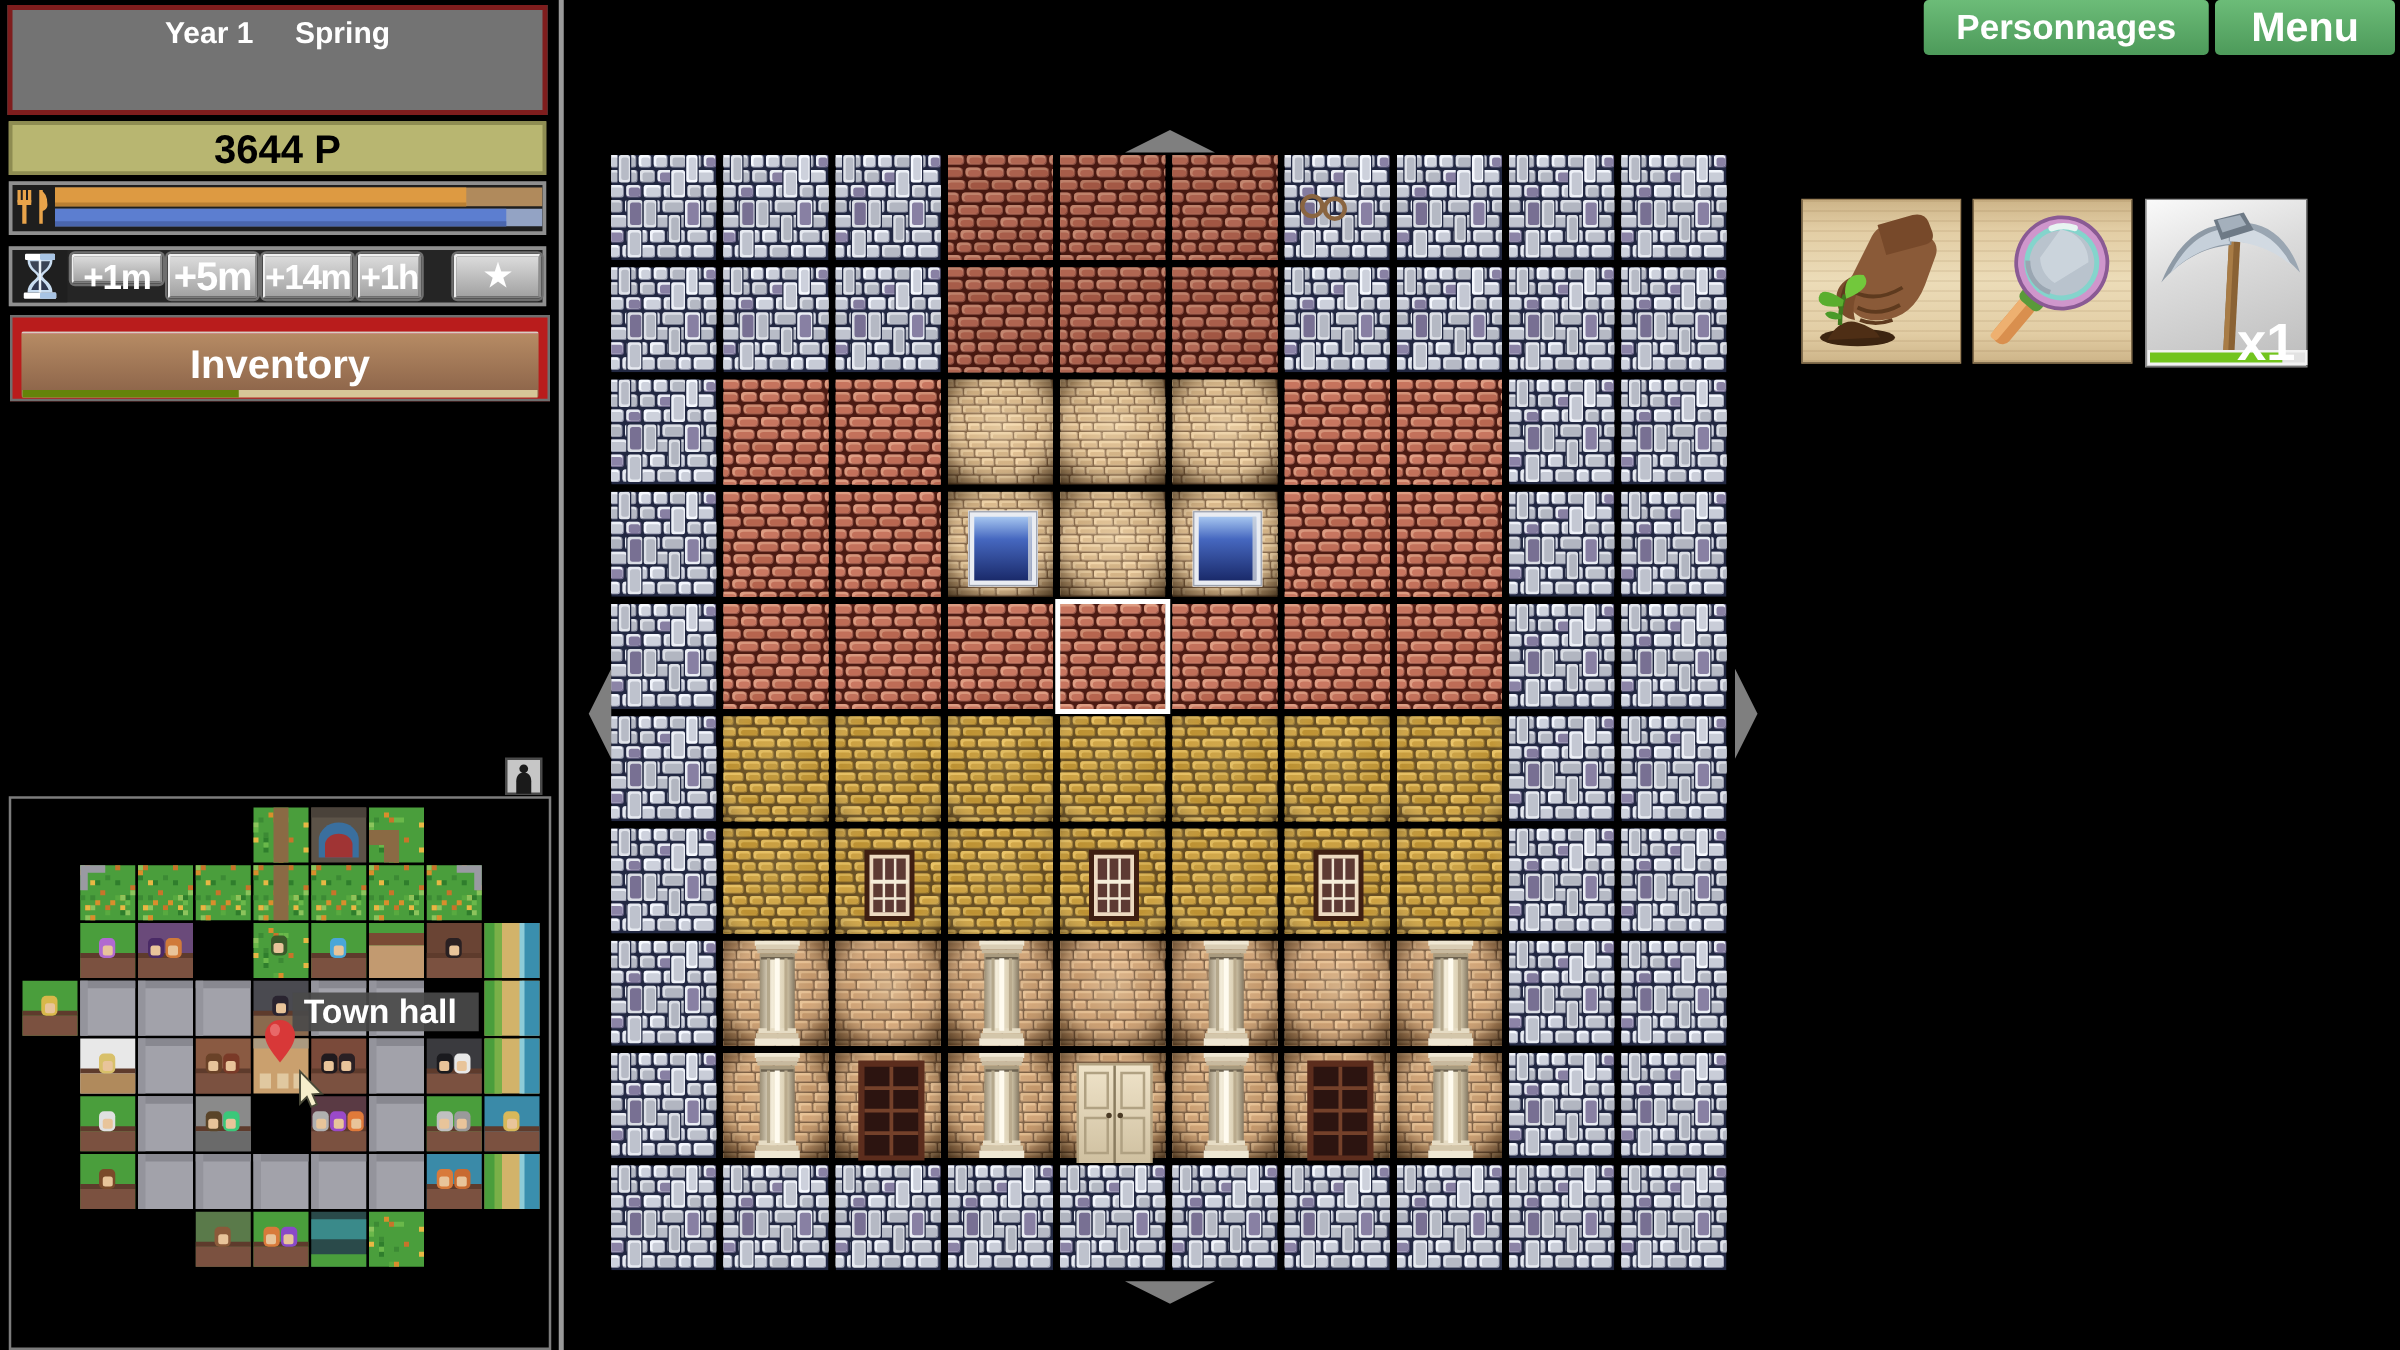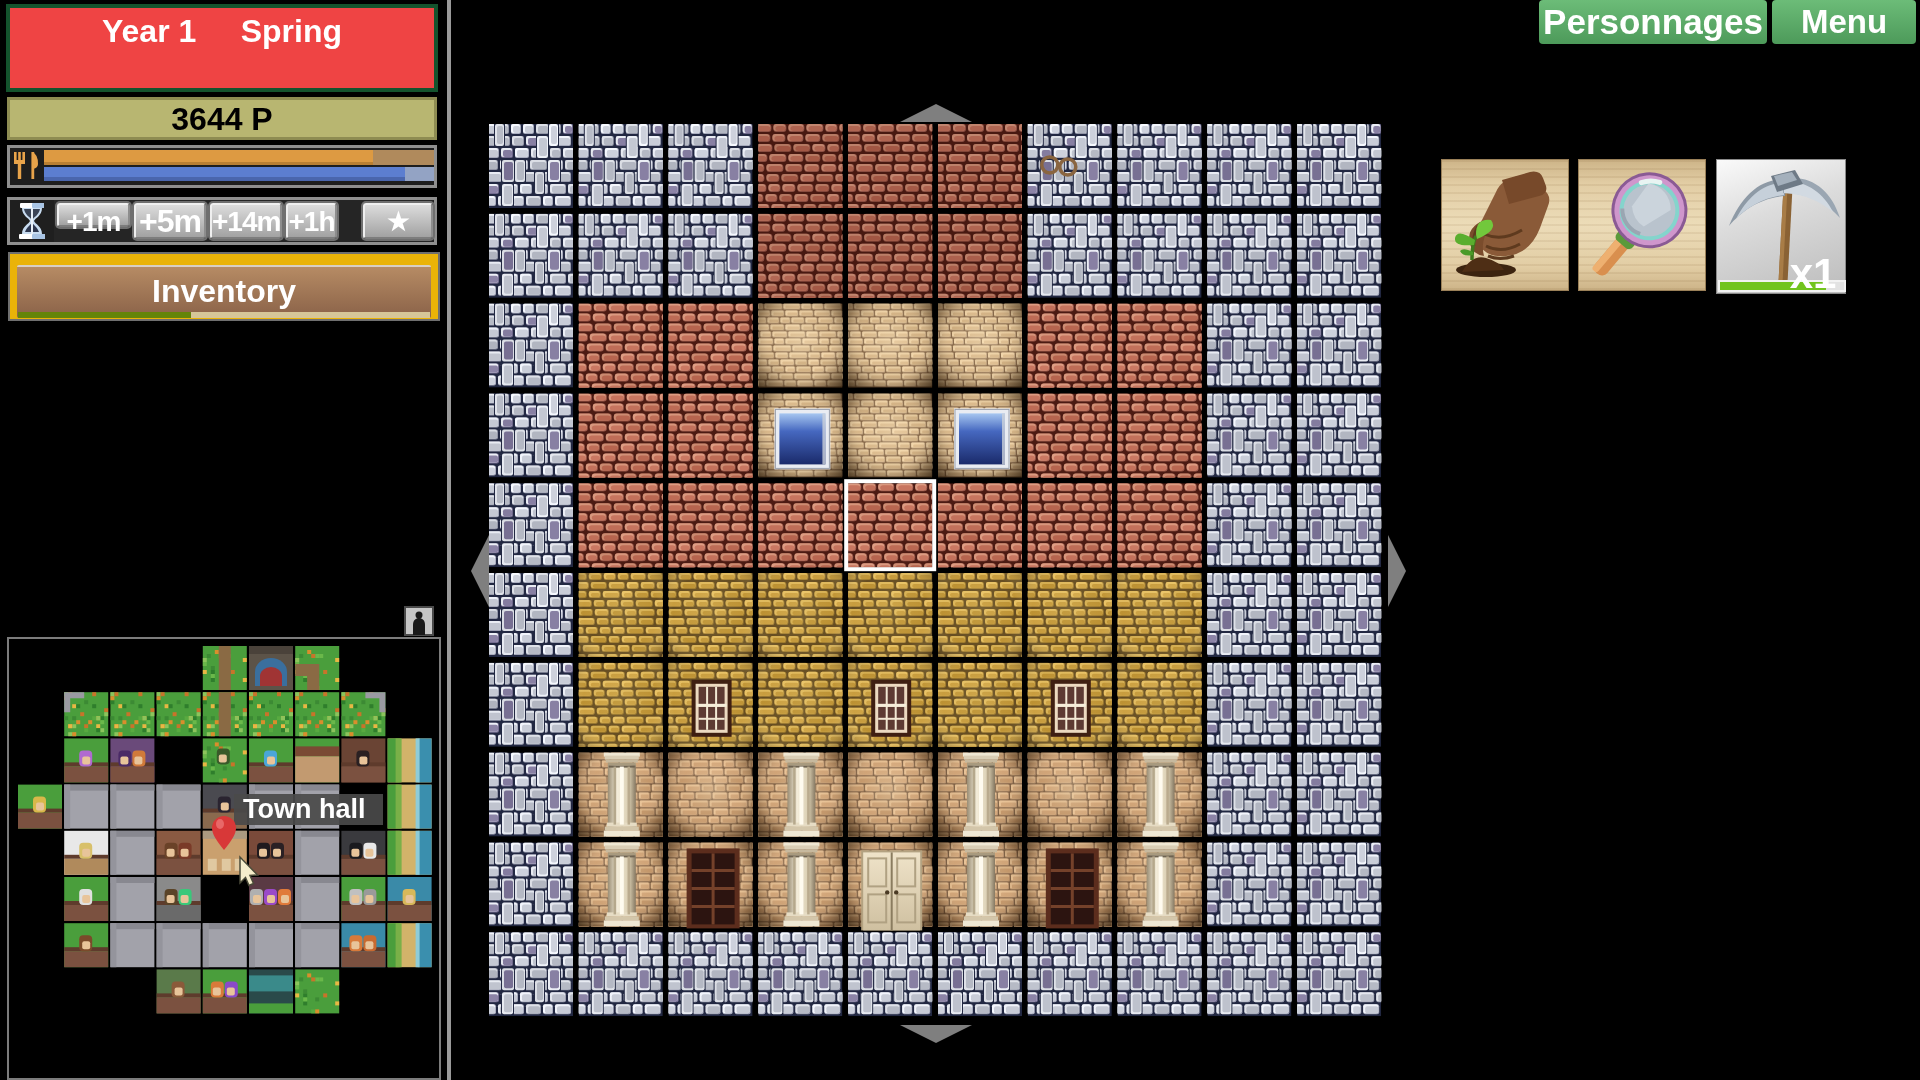--- a/index.html
+++ b/index.html
@@ -1,21 +1,21 @@
 <!DOCTYPE html>
 <html><head><meta charset="utf-8"><style>
 html,body{margin:0;padding:0;width:1920px;height:1080px;background:#000;overflow:hidden;
 font-family:"Liberation Sans",sans-serif;}
 .abs{position:absolute;box-sizing:border-box;}
 .btn{background:linear-gradient(#dcdcdc,#a2a2a2);border:2px solid #efefef;border-bottom-color:#7d7d7d;
 border-right-color:#8d8d8d;border-radius:3px;color:#fff;font-weight:bold;font-size:30px;
 text-align:center;box-shadow:0 0 0 2px #6f6f6f;}
 </style></head><body>
 <div class="abs" style="left:447px;top:0;width:4px;height:1080px;background:#9a9a9a"></div>
-<div class="abs" style="left:6px;top:4px;width:432px;height:88px;background:#ef4444;border:4px solid #14532d;color:#fff;font-weight:bold;font-size:32px;text-align:center;line-height:1.15">
+<div class="abs" style="left:6px;top:4px;width:432px;height:88px;background:#737373;border:4px solid #7f1d1d;color:#fff;font-weight:bold;font-size:24px;text-align:center;line-height:1.15">
     <div style="margin-top:5px">Year 1&nbsp;&nbsp;&nbsp;&nbsp;&nbsp;Spring</div>
   </div>
 <div class="abs" style="left:7px;top:97px;width:430px;height:43px;background:#b8b671;border:3px solid #8e8c52;color:#000000;font-weight:bold;font-size:32px;text-align:center;line-height:38px">3644 P</div>
 <div class="abs" style="left:7px;top:145px;width:430px;height:43px;background:#1e1e1e;border:3px solid #8f8f8f"><svg width="424" height="37">
       <g fill="#e8a34a">
         <rect x="4" y="4" width="2.6" height="10"></rect>
         <rect x="8.2" y="4" width="2.6" height="10"></rect>
         <rect x="12.4" y="4" width="2.6" height="10"></rect>
         <path d="M4 12 h11 v4 h-11 z"></path>
         <rect x="7.8" y="15" width="3.4" height="16"></rect>
@@ -41,21 +41,21 @@
       <path d="M-8 -12 h16 c-1 6 -6 8 -8 11 c-2 -3 -7 -5 -8 -11 z" fill="#3a4456"></path>
       <path d="M-7 11 c2 -5 5 -7 7 -9 c2 2 5 4 7 9 z" fill="#2e3850"></path>
       <path d="M0 -13 v26" stroke="#e8f0f8" stroke-width="2"></path>
     </g>
   </svg>
 <div class="abs btn" style="left:57px;top:203px;width:73px;height:24px;line-height:33px;font-size:28px;letter-spacing:-1px">+1m</div>
 <div class="abs btn" style="left:134px;top:203px;width:72px;height:36px;line-height:33px;font-size:32px;letter-spacing:-1px">+5m</div>
 <div class="abs btn" style="left:210px;top:203px;width:72px;height:36px;line-height:33px;font-size:28px;letter-spacing:-1px">+14m</div>
 <div class="abs btn" style="left:286px;top:203px;width:51px;height:36px;line-height:33px;font-size:28px;letter-spacing:-1px">+1h</div>
 <div class="abs btn" style="left:363px;top:203px;width:70px;height:36px;line-height:33px;font-size:25px;letter-spacing:-1px">★</div>
-<div class="abs" style="left:8px;top:252px;width:432px;height:69px;background:#eab308;border:2px solid #6f6f6f">
+<div class="abs" style="left:8px;top:252px;width:432px;height:69px;background:#b91c1c;border:2px solid #6f6f6f">
     <div class="abs" style="left:7px;top:11px;width:414px;height:53px;background:linear-gradient(#b68b64,#8a6248);border-top:2px solid #d8cfc4;border-radius:2px;color:#fff;font-weight:bold;font-size:32px;text-align:center;line-height:48px">Inventory<div class="abs" style="left:1px;top:45px;width:412px;height:6px;background:#d6c698">
         <div class="abs" style="left:0;top:0;width:173px;height:6px;background:#648409"></div>
       </div></div>
   </div>
 <svg style="position:absolute;left:0;top:0" width="1920" height="1080">
     <defs>
       <clipPath id="ct">
         <rect width="84" height="84"></rect>
       </clipPath>
       <g id="stone" clip-path="url(#ct)">
@@ -1623,13 +1623,13 @@
       <path d="M66 23 C46 23 30 38 19 59 C30 47 48 37 67 35 Z" fill="#c6d0da"></path>
       <path d="M66 19 C94 14 114 30 123 58 C111 44 92 33 66 33 Z" fill="#9aa6b2"></path>
       <path d="M67 22 C88 20 106 32 116 52 C104 42 88 34 67 33 Z" fill="#d2dae2"></path>
       <path d="M54 16 l24 -6 l8 14 l-26 8 z" fill="#6e7a86"></path>
       <path d="M57 16 l18 -4 l5 8 l-19 6 z" fill="#a4b0bc"></path>
       <rect x="2" y="121" width="107" height="10" fill="#72c41e"></rect>
       <rect x="109" y="121" width="19" height="10" fill="#e2e2e2"></rect>
       <rect x="2" y="121" width="126" height="10" fill="none" stroke="#f2f2f2" stroke-width="2"></rect>
       <text x="96" y="128" font-family="Liberation Sans, sans-serif" font-size="42" font-weight="bold" fill="#ffffff" text-anchor="middle">x1</text>
     </svg></div>
-<div class="abs" style="left:1539px;top:0;width:228px;height:44px;background:linear-gradient(#6cbc78,#4d9a5a);border-radius:4px;color:#fff;font-weight:bold;font-size:35px;text-align:center;line-height:44px">Personnages</div>
+<div class="abs" style="left:1539px;top:0;width:228px;height:44px;background:linear-gradient(#6cbc78,#4d9a5a);border-radius:4px;color:#fff;font-weight:bold;font-size:28px;text-align:center;line-height:44px">Personnages</div>
 <div class="abs" style="left:1772px;top:0;width:144px;height:44px;background:linear-gradient(#6cbc78,#4d9a5a);border-radius:4px;color:#fff;font-weight:bold;font-size:33px;text-align:center;line-height:44px">Menu</div>
 </body></html>

